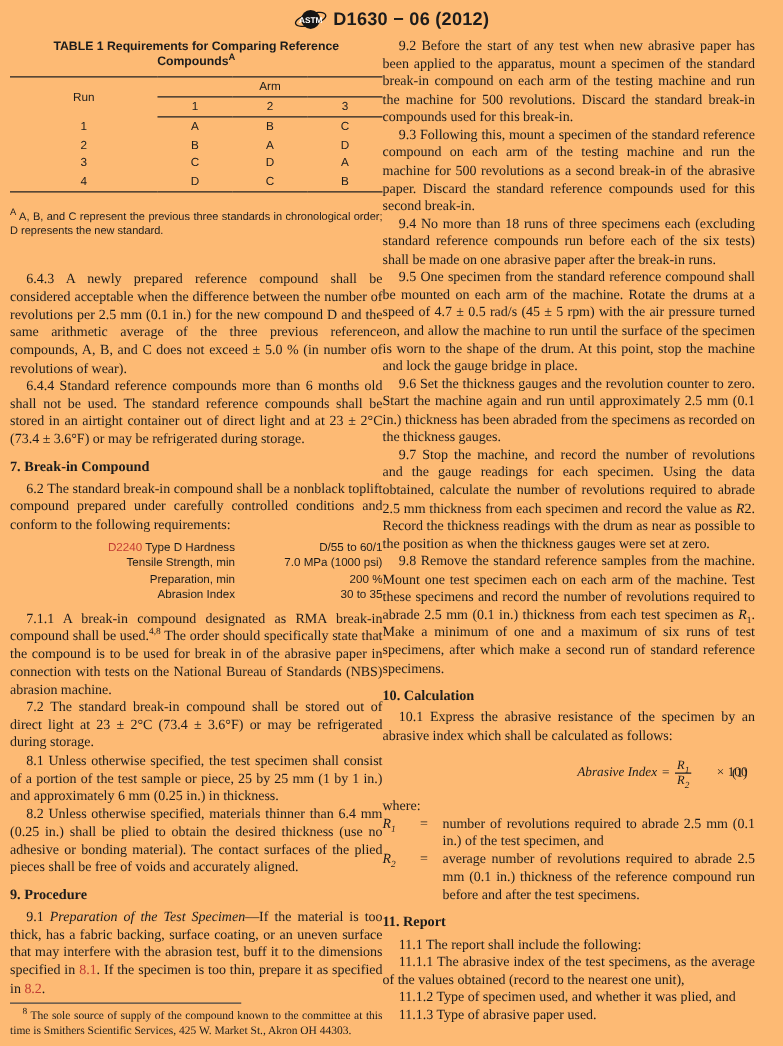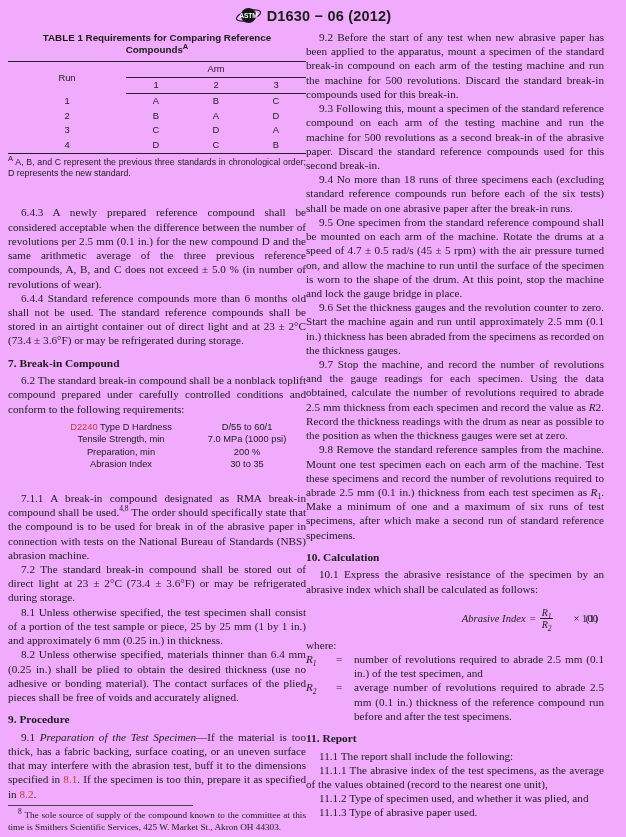--- a/index.html
+++ b/index.html
@@ -1,17 +1,17 @@
 <!DOCTYPE html>
 <html><head>
 <meta charset="utf-8">
 <style>
   html,body{margin:0;padding:0;background:#f2f2f2;}
   .page{
-    width:626px;height:837px;background:#f0abfc;margin:0 auto;
+    width:626px;height:837px;background:#fdba74;margin:0 auto;
     box-sizing:border-box;padding:3px 8px 6px;
     display:flex;flex-direction:column;
     font-family:"Liberation Serif", serif;color:#1c1c1c;
   }
   .header{display:flex;justify-content:center;align-items:center;gap:5px;padding:3px 0 5px;flex:none;}
   .header-title{font-family:"Liberation Sans", sans-serif;font-weight:bold;font-size:14.5px;letter-spacing:.2px;}
   .columns{display:flex;flex:1;min-height:0;}
   .col{width:298px;display:flex;flex-direction:column;font-size:11.2px;line-height:1.27;text-align:justify;}
   p.para{margin:0;text-indent:13px;}
   h3.sec{font-size:11.4px;font-weight:bold;margin:8px 0 3px;text-align:left;}
@@ -20,25 +20,25 @@
   sub{font-size:7.5px;line-height:0;}
 
   
   .t1{font-family:"Liberation Sans", sans-serif;margin:0 0 26px;}
   .t1-caption{font-weight:bold;font-size:9.8px;text-align:center;margin:2px 4px 5px;line-height:1.25;}
   .t1 table{width:100%;border-collapse:collapse;font-size:9.4px;
     border-top:1.4px solid #222;border-bottom:1.4px solid #222;}
   .t1 th,.t1 td{font-weight:normal;text-align:center;padding:1px 2px;line-height:1.35;}
   .t1 .arm-span{border-bottom:.8px solid #222;}
   .t1 thead tr.subhead th{border-bottom:.8px solid #222;}
-  .t1-footnote{font-size:8.8px;line-height:1.3;margin-top:3px;text-align:justify;}
+  .t1-footnote{font-size:8.8px;line-height:1.3;margin-top:14px;text-align:justify;}
 
   
   .speclist{font-family:"Liberation Sans", sans-serif;font-size:9.3px;line-height:1.35;
-    margin:5px 0 20px 46px;text-align:center;}
+    margin:5px 0 6px 46px;text-align:right;}
   .spec-row{display:flex;}
   .spec-label{width:134px;flex:none;}
   .spec-value{flex:1;}
 
   
   .footnote{margin-top:auto;font-size:9.2px;line-height:1.3;text-align:justify;padding-top:4px;}
   .footnote-rule{width:185px;border-top:1px solid #444;margin-bottom:4px;}
   .footnote p{margin:0;text-indent:10px;}
 
   

